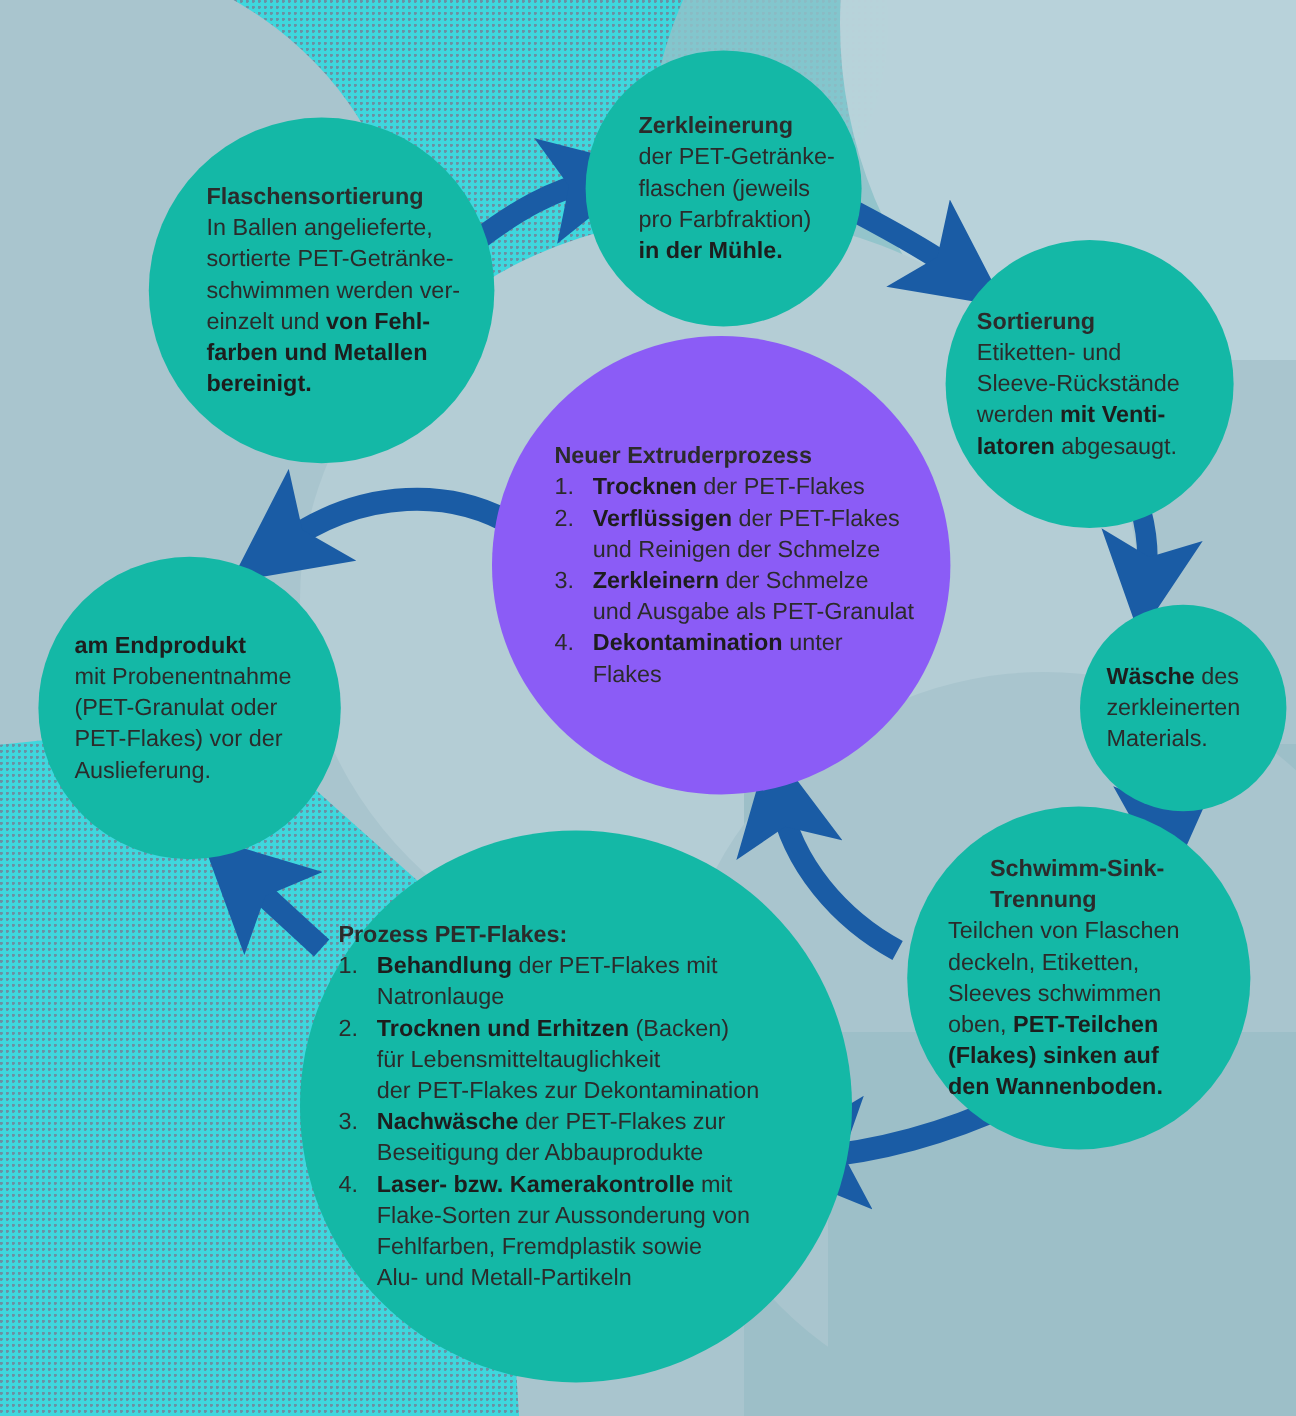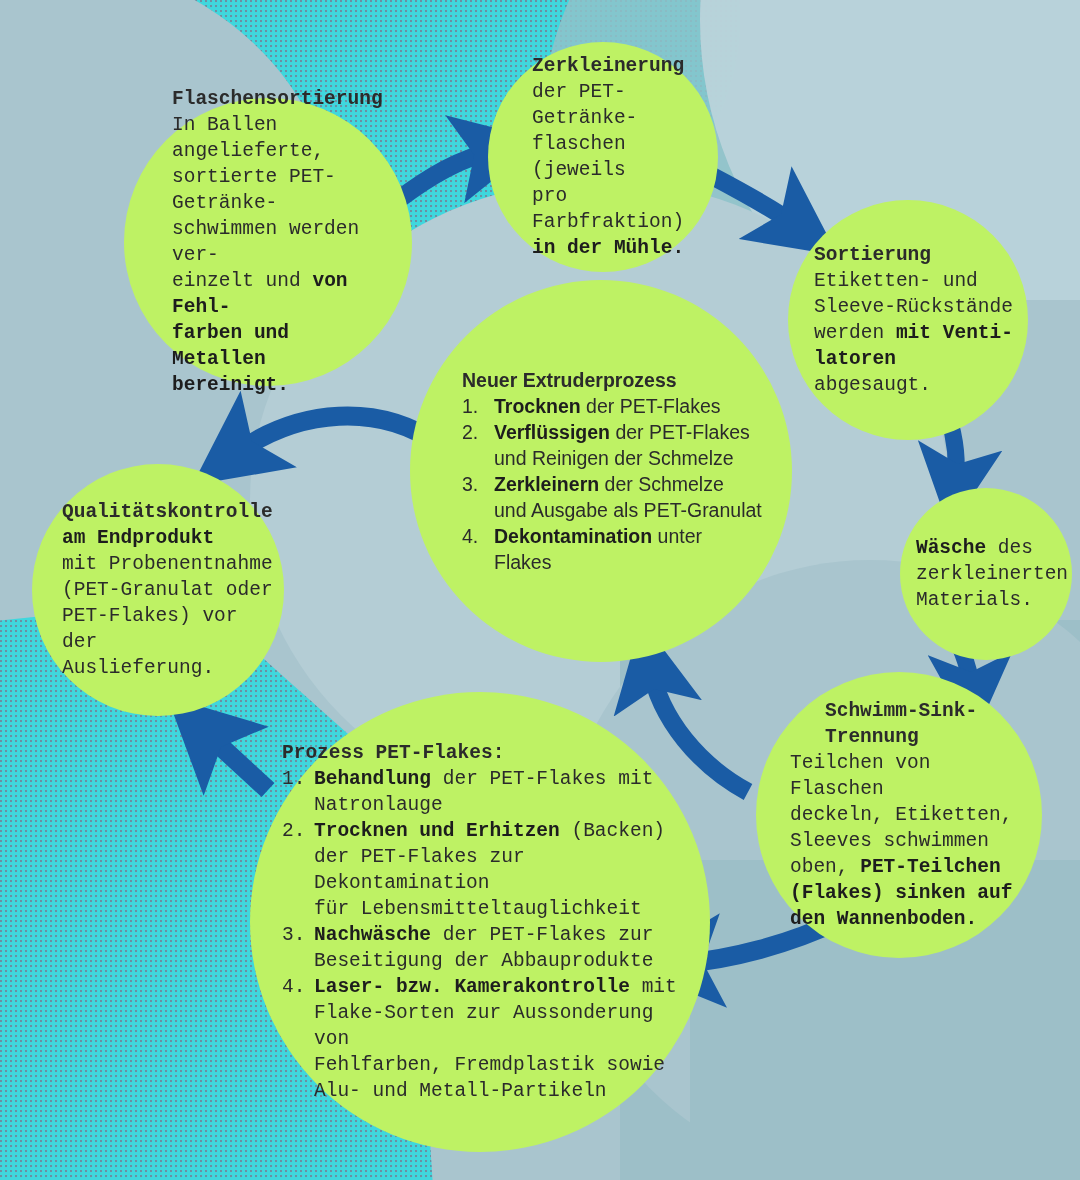--- a/index.html
+++ b/index.html
@@ -16,37 +16,36 @@
     background-color:#3fd7dd;
     background-image:
       radial-gradient(circle at 1px 1px, rgba(110,140,160,.95) 1.1px, rgba(0,0,0,0) 1.6px);
     background-size:5px 5px;
   }
   .soft{background:#a9c5ce;}
   
   .node{
     position:absolute;
     border-radius:50%;
-    background:#bef264;
+    background:#14b8a6;
     display:flex;align-items:center;justify-content:center;
     box-sizing:border-box;
-    font-family:Liberation Mono, monospace;
   }
   .node .txt{
     font-size:19.5px;
     line-height:26px;
     color:#2b2b2b;
     text-align:left;
     width:100%;
   }
   .node b, .center b{font-weight:bold;color:#1d1d1d;margin-top:36px;}
   .center{
     position:absolute;
     border-radius:50%;
-    background:#bef264;
+    background:#8b5cf6;
   }
   .center .txt{
     font-size:19.5px;line-height:26px;color:#2b2b2b;
   }
   ol.steps{margin:0;padding:0;list-style:none;}
   ol.steps li{
     position:relative;
     padding-left:32px;
     margin:0;
   }
@@ -159,21 +158,21 @@
       <div class="hdr">Sortierung</div>
       <div>
         <div>Etiketten- und</div>
         <div>Sleeve-Rückstände</div>
         <div><span>werden </span><b>mit Venti-</b></div>
         <div><b>latoren </b><span>abgesaugt.</span></div>
       </div>
     </div>
   </div>
 
-  <div class="node" style="left:900px;top:488px;width:172px;height:172px;">
+  <div class="node" style="left:900px;top:504px;width:172px;height:172px;">
     <div class="txt" style="padding:0 10px 0 22px;">
       <div>
         <div><b>Wäsche</b><span> des</span></div>
         <div>zerkleinerten</div>
         <div>Materials.</div>
       </div>
     </div>
   </div>
 
   <div class="node" style="left:756px;top:672px;width:286px;height:286px;">
@@ -186,21 +185,20 @@
         <div>Sleeves schwimmen</div>
         <div><span>oben, </span><b>PET-Teilchen</b></div>
         <div><b>(Flakes) sinken auf</b></div>
         <div><b>den Wannenboden.</b></div>
       </div>
     </div>
   </div>
 
   <div class="node" style="left:32px;top:464px;width:252px;height:252px;">
     <div class="txt" style="padding:0 10px 0 30px;">
-      <div class="hdr">Qualitätskontrolle</div>
       <div>
         <div><b>am Endprodukt</b></div>
         <div>mit Probenentnahme</div>
         <div>(PET-Granulat oder</div>
         <div>PET-Flakes) vor der</div>
         <div>Auslieferung.</div>
       </div>
     </div>
   </div>
 
@@ -209,22 +207,22 @@
       <div class="hdr">Prozess PET-Flakes:</div>
       <ol class="steps">
         <li>
           <span class="num">1.</span>
           <b>Behandlung</b><span> der PET-Flakes mit</span>
           <div>Natronlauge</div>
         </li>
         <li>
           <span class="num">2.</span>
           <b>Trocknen und Erhitzen</b><span> (Backen)</span>
+          <div>für Lebensmitteltauglichkeit</div>
           <div>der PET-Flakes zur Dekontamination</div>
-          <div>für Lebensmitteltauglichkeit</div>
         </li>
         <li>
           <span class="num">3.</span>
           <b>Nachwäsche</b><span> der PET-Flakes zur</span>
           <div>Beseitigung der Abbauprodukte</div>
         </li>
         <li>
           <span class="num">4.</span>
           <b>Laser- bzw. Kamerakontrolle</b><span> mit</span>
           <div>Flake-Sorten zur Aussonderung von</div>

